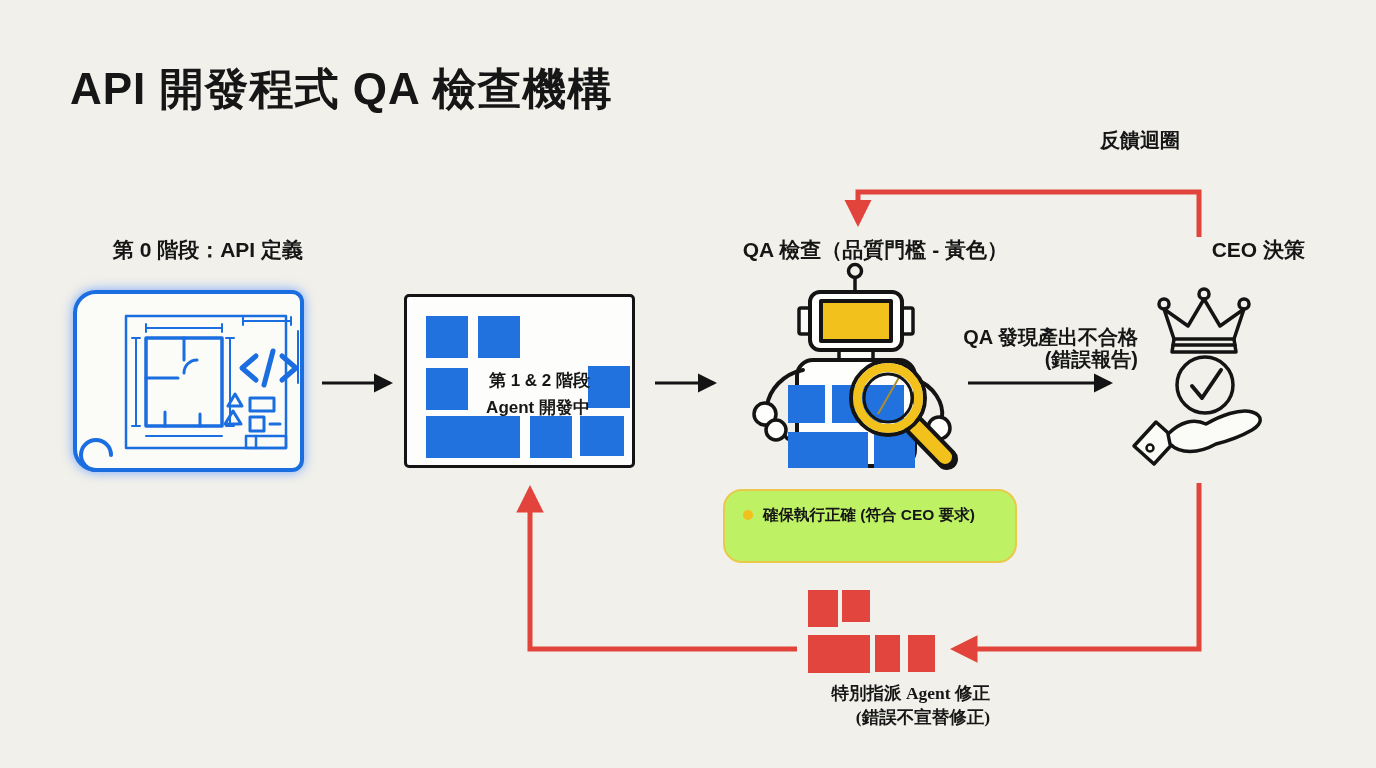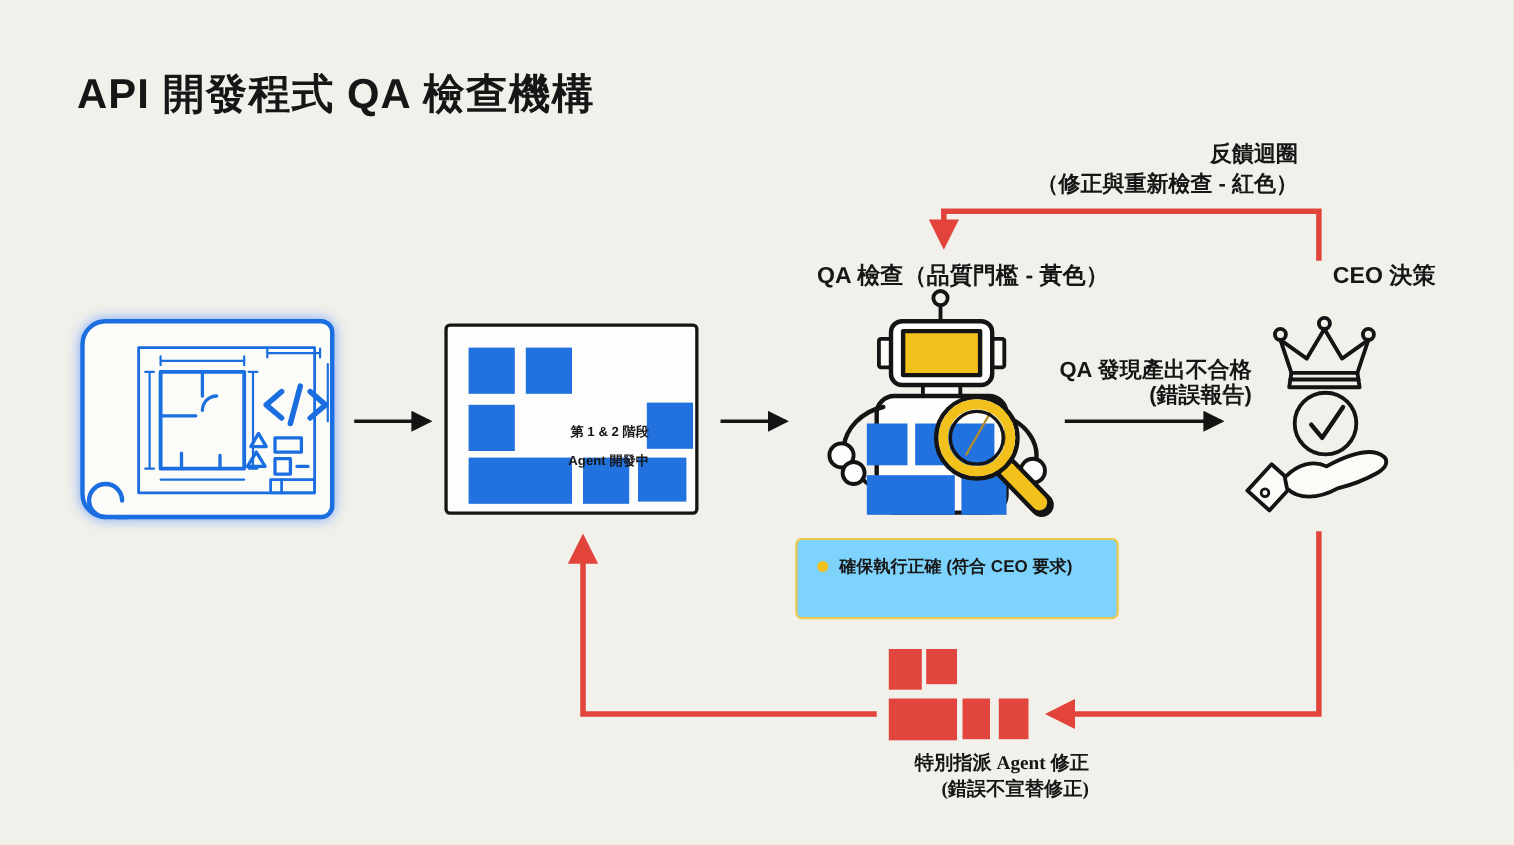--- a/index.html
+++ b/index.html
@@ -1,34 +1,34 @@
 <!DOCTYPE html>
 <html><head>
 <meta charset="utf-8">
 <style>
   html,body{margin:0;padding:0;}
   body{font-family:"Liberation Sans","DejaVu Sans",sans-serif;background:#d8d8d2;}
   #canvas{position:relative;width:1376px;height:768px;background:#f1f0ea;overflow:hidden;}
   .abs{position:absolute;}
   .t{color:#161616;font-weight:700;}
   .center{text-align:right;}
-  .title{left:70px;top:60px;font-size:38px;font-weight:800;letter-spacing:1px;}
+  .title{left:70px;top:60px;font-size:44px;font-weight:800;letter-spacing:1px;}
   .feedback{left:880px;top:126px;width:300px;font-size:20px;line-height:28px;}
   .stage-label{top:236px;font-size:21px;}
   .lbl-stage0{left:33px;width:270px;}
   .lbl-dev{left:390px;width:250px;}
   .lbl-qa{left:703px;width:305px;}
   .lbl-ceo{left:1105px;width:200px;}
   .blueprint{left:60px;top:278px;width:255px;height:205px;filter:drop-shadow(0 0 6px rgba(96,150,255,.85));}
   .devbox{left:404px;top:294px;width:231px;height:174px;background:#fdfdfb;border:3px solid #141414;border-radius:5px;box-sizing:border-box;}
   .blk{position:absolute;background:#2171de;}
-  .devbox-text{left:57px;top:82px;width:126px;font-size:12px;line-height:27px;}
+  .devbox-text{left:57px;top:70px;width:126px;font-size:17px;line-height:27px;}
   .robot{left:745px;top:262px;width:225px;height:210px;}
   .qa2ceo{left:958px;top:326px;width:180px;font-size:20px;line-height:22px;}
-  .notebox{left:723px;top:489px;width:294px;height:74px;background:#7dd3fc;border:2.5px solid #e9c84a;border-radius:6px;box-sizing:border-box;padding:11px 0 0 18px;}
+  .notebox{left:723px;top:489px;width:294px;height:74px;background:#bef264;border:2.5px solid #e9c84a;border-radius:19px;box-sizing:border-box;padding:11px 0 0 18px;}
   .noterow{display:flex;align-items:center;gap:10px;height:26px;}
   .bullet{width:10px;height:10px;border-radius:50%;background:#f0c01d;flex:0 0 auto;}
   .notetext{font-size:15.5px;font-weight:700;color:#161616;}
   .redblk{position:absolute;background:#e2453d;}
   .fixtext{left:750px;top:681px;width:240px;font-size:17.5px;line-height:24px;font-family:Liberation Serif, serif;}
   .ceoicon{left:1128px;top:282px;width:145px;height:200px;}
   svg{display:block;}
 </style>
 </head>
 <body>
@@ -53,23 +53,23 @@
       <path d="M1199 237 V192 H858 V222" marker-end="url(#ar)"></path>
       <path d="M797 649 H530 V490" marker-end="url(#ar)"></path>
       <path d="M1199 483 V649 H955" marker-end="url(#ar)"></path>
     </g>
   </svg>
 
   <div class="abs t title">API 開發程式 QA 檢查機構</div>
 
   <div class="abs t center feedback">
     <div>反饋迴圈</div>
-    <div>（修正與重新檢查 - 紅色）</div>
-  </div>
-
+  </div>
+
+  <div class="abs t center stage-label lbl-stage0">第 0 階段：API 定義</div>
   <div class="abs t center stage-label lbl-qa">QA 檢查（品質門檻 - 黃色）</div>
   <div class="abs t center stage-label lbl-ceo">CEO 決策</div>
 
   <svg class="abs blueprint" viewBox="0 0 255 205">
     <g stroke="#1b6ee0" fill="none" stroke-width="4" stroke-linecap="round" stroke-linejoin="round">
       <rect x="36" y="14" width="206" height="178" rx="10" fill="#fbfbf8"></rect>
       <path d="M56 14 H36 A21 21 0 0 0 15 35 V171 A21 21 0 0 0 36 192 H56" fill="#fbfbf8"></path>
       <path d="M36 192 A15 15 0 1 1 51 177"></path>
       <rect x="66" y="38" width="160" height="132" stroke-width="2.5"></rect>
       <rect x="86" y="60" width="76" height="88" stroke-width="3.5"></rect>

